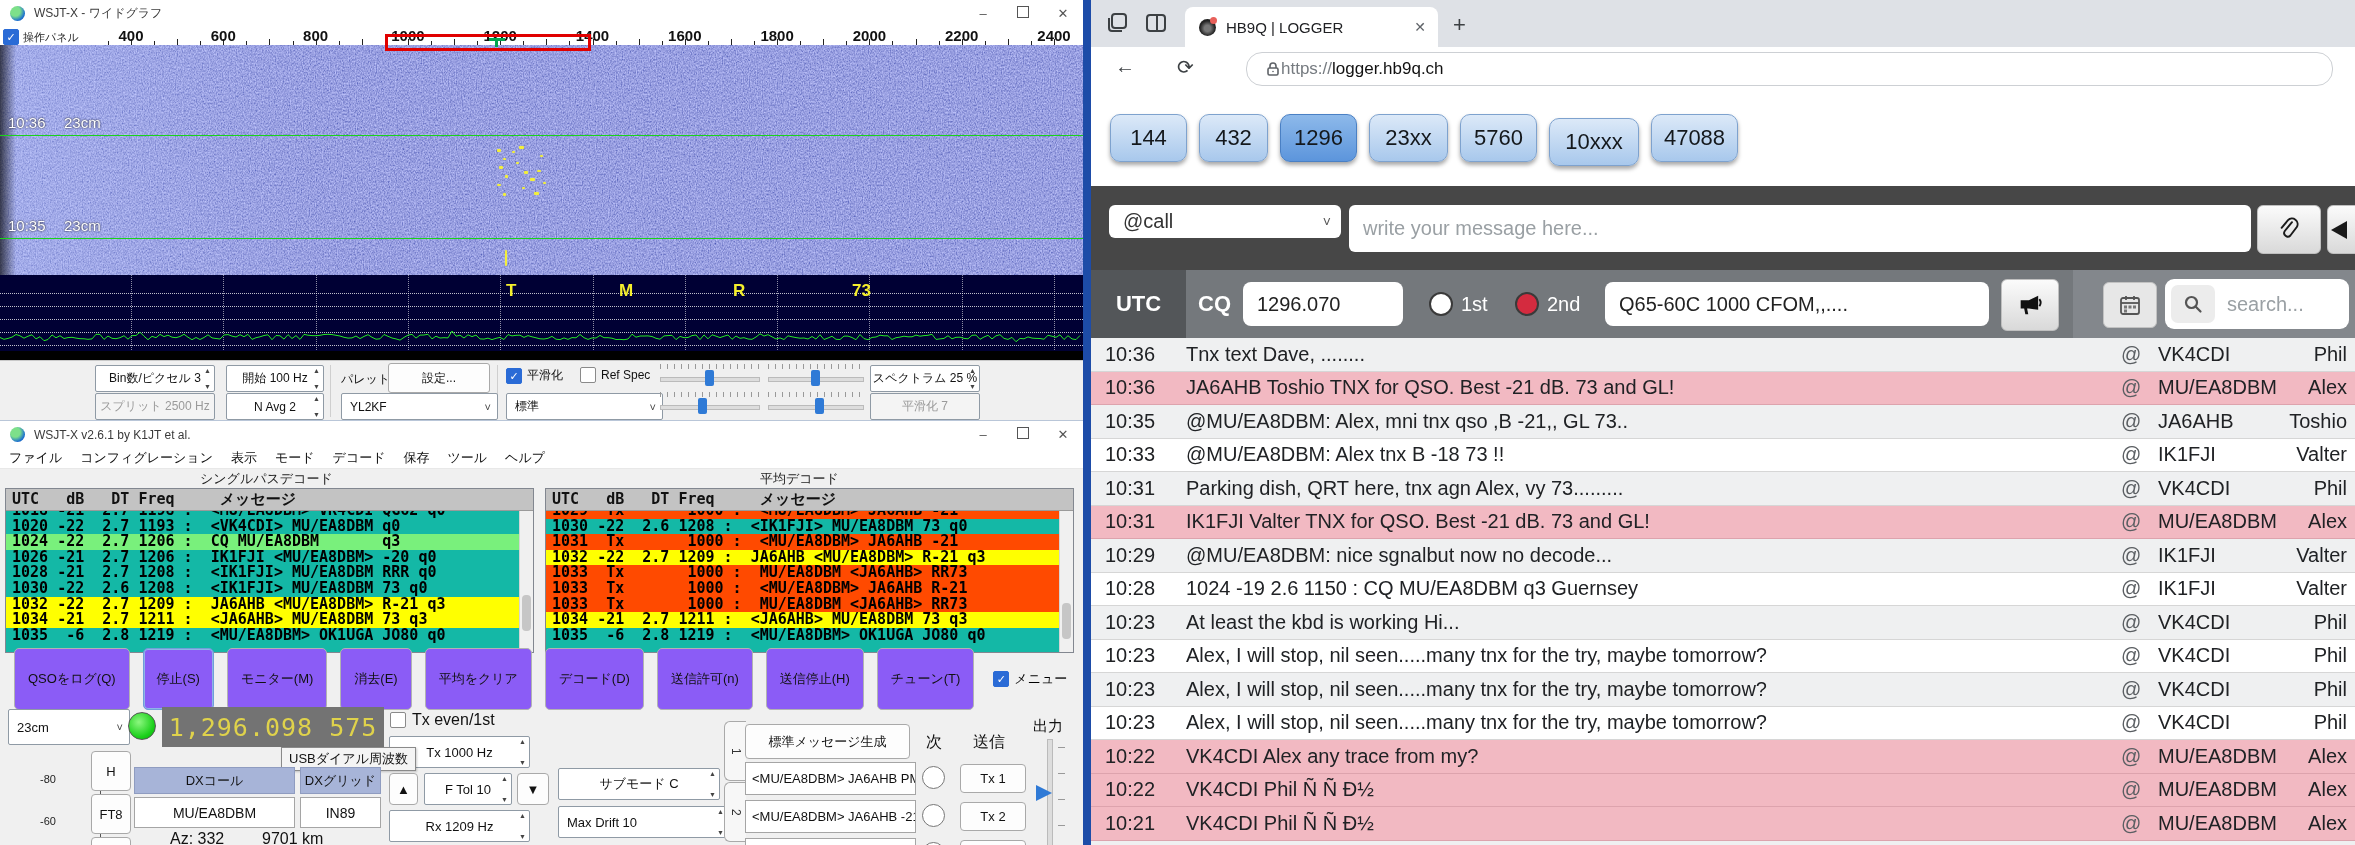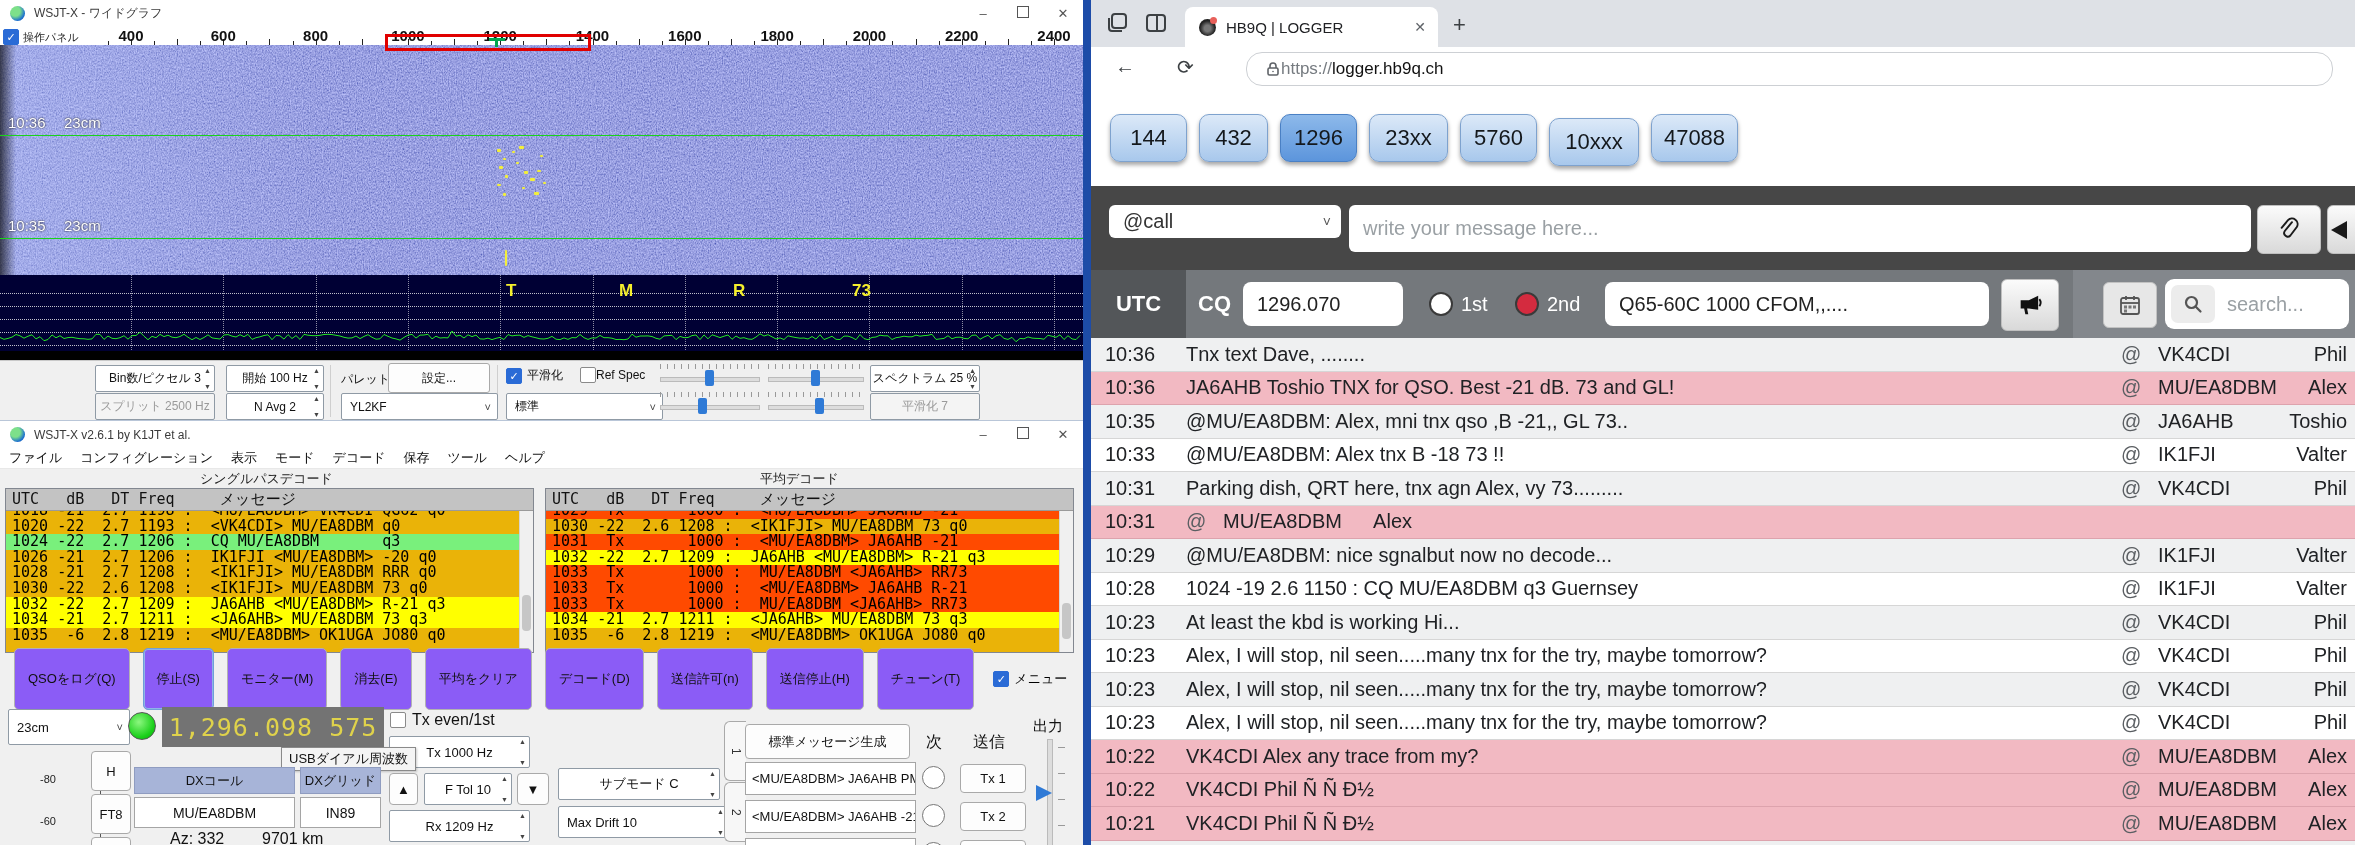--- a/index.html
+++ b/index.html
@@ -55,21 +55,21 @@
   .hslider{position:absolute;height:20px;}
   .hslider .groove{position:absolute;left:0;right:0;top:9px;height:3px;background:#ddd;border:1px solid #bbb;}
   .hslider .hnd{position:absolute;top:2px;width:9px;height:16px;background:#2f7ad6;border-radius:2px;}
   .tickrow{position:absolute;height:5px;background:repeating-linear-gradient(90deg,#999 0 1px,transparent 1px 7px);}
   .vsep{position:absolute;top:4px;bottom:4px;width:1px;background:#cfcfcf;}
   
   #menubar{left:0;top:27px;width:1083px;height:20px;background:#fff;display:flex;align-items:center;border-bottom:1px solid #e8e8e8;}
   .mitem{font-size:13px;color:#111;padding:0 9px;}
   #grouplabels{left:0;top:47px;width:1083px;height:20px;}
   .gl{position:absolute;font-size:13px;color:#222;}
-  .dpanel{position:absolute;top:67px;width:527px;height:163px;background:#eab308;border:1px solid #828790;}
+  .dpanel{position:absolute;top:67px;width:527px;height:163px;background:#14b8a6;border:1px solid #828790;font-weight:bold;}
   .dhead{height:21px;background:#c3c3c3;border-bottom:1px solid #9a9a9a;font-family:"DejaVu Sans Mono",monospace;
          font-size:15px;color:#111;white-space:pre;display:flex;align-items:center;padding-left:6px;}
   .dlist{position:absolute;left:0;right:14px;top:22px;bottom:0;overflow:hidden;}
   .drow{font-family:"DejaVu Sans Mono",monospace;font-size:15px;line-height:15.6px;white-space:pre;color:#000;padding-left:6px;}
   .hl-green{background:#79f07c;}
   .hl-yellow{background:#ffff00;}
   .hl-orange{background:#ff4a00;}
   .vsb{position:absolute;right:0;top:22px;bottom:0;width:13px;background:#f0f0f0;border-left:1px solid #d4d4d4;}
   .vsb .thumb{position:absolute;left:2px;width:9px;height:36px;background:#c6c6c6;border-radius:4px;}
   #btnrow{position:absolute;left:0;top:235px;width:1083px;height:46px;display:flex;align-items:center;gap:13px;padding-left:14px;box-sizing:border-box;}
@@ -300,21 +300,21 @@
       <div class="vsep" style="left:330px"></div>
       <div class="vsep" style="left:497px"></div>
       <div class="spin" style="left:95px;top:4px;width:118px;height:25px">Bin数/ピクセル  3</div>
       <div class="spin" style="left:226px;top:4px;width:96px;height:25px">開始  100 Hz</div>
       <div class="ctlbl" style="left:341px;top:10px">パレット</div>
       <div class="wbtn2" style="left:388px;top:2px;width:100px;height:28px">設定...</div>
       <div style="position:absolute;left:506px;top:6px;display:flex;gap:5px;align-items:center">
         <span class="bluechk">✓</span>
         <span class="ctlbl" style="position:static">平滑化</span>
       </div>
-      <div style="position:absolute;left:580px;top:6px;display:flex;align-items:center">
+      <div style="position:absolute;left:580px;top:6px;display:flex;gap:5px;align-items:center">
         <span class="emptychk"></span>
         <span class="ctlbl" style="position:static">Ref Spec</span>
       </div>
       <div class="tickrow" style="left:660px;top:3px;width:100px"></div>
       <div class="hslider" style="left:660px;top:7px;width:100px">
           <div class="groove"></div>
           <div class="hnd" style="left:45px"></div>
         </div>
       <div class="tickrow" style="left:768px;top:3px;width:96px"></div>
       <div class="hslider" style="left:768px;top:7px;width:96px">
@@ -597,20 +597,21 @@
         </div>
         <div class="crow gray">
           <div class="time">10:31</div>
           <div class="msg">Parking dish, QRT here, tnx agn Alex, vy 73.........</div>
           <div class="at">@</div>
           <div class="call">VK4CDI</div>
           <div class="name">Phil</div>
         </div>
         <div class="crow pink">
           <div class="time">10:31</div>
+          <div class="msg">IK1FJI Valter TNX for QSO. Best -21 dB. 73 and GL!</div>
           <div class="at">@</div>
           <div class="call">MU/EA8DBM</div>
           <div class="name">Alex</div>
         </div>
         <div class="crow gray">
           <div class="time">10:29</div>
           <div class="msg">@MU/EA8DBM: nice sgnalbut now no decode...</div>
           <div class="at">@</div>
           <div class="call">IK1FJI</div>
           <div class="name">Valter</div>

